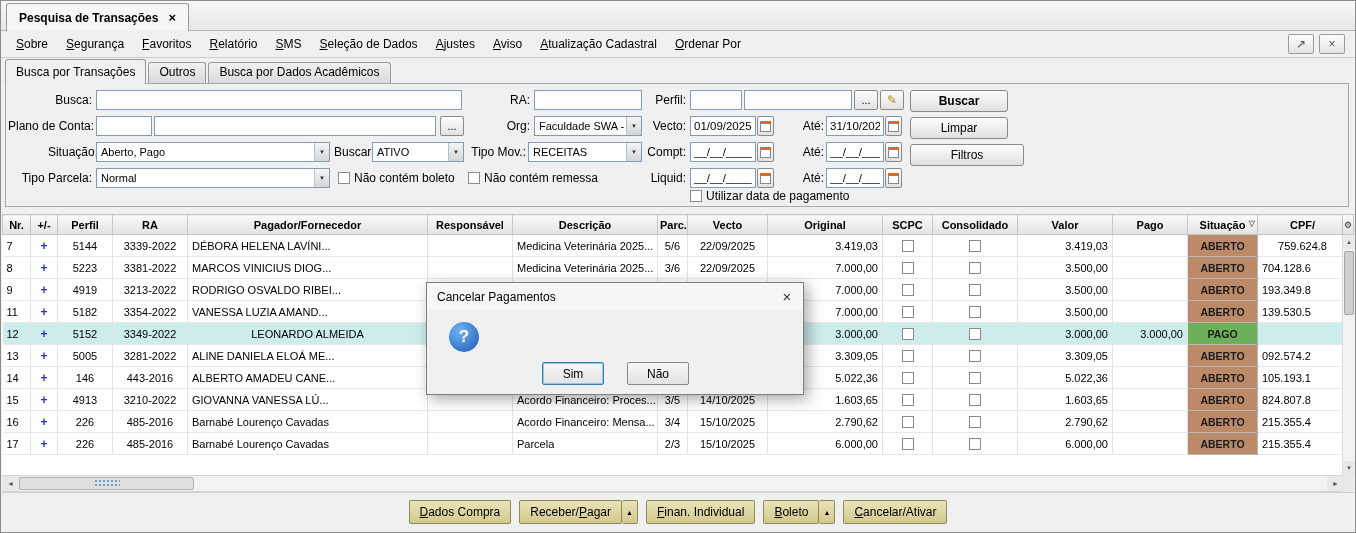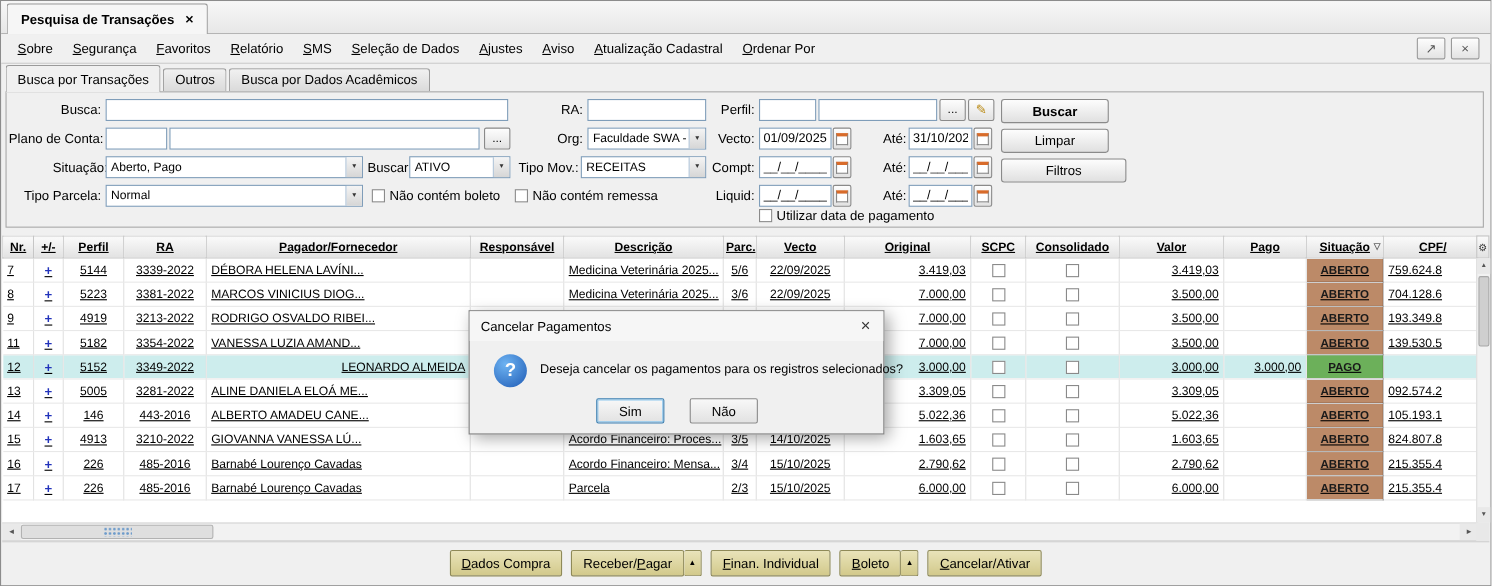--- a/index.html
+++ b/index.html
@@ -37,21 +37,21 @@
   .cal-btn { position:absolute; width:17px; height:20px; background:linear-gradient(#fdfdfd,#e2e2e2); border:1px solid #8a8a8a; border-radius:2px; display:flex; align-items:center; justify-content:center; }
   .cal-glyph { width:11px; height:11px; background:#fff; border:1px solid #888; border-top:3px solid #d86b2a; }
   .btn3d { position:absolute; height:22px; background:linear-gradient(#fdfdfd,#e0e0e0); border:1px solid #8a8a8a; border-radius:3px; font:12px "Liberation Sans",sans-serif; }
   .btn3d.bold { font-weight:700; }
   .chk { width:12px; height:12px; background:#fff; border:1px solid #8a8a8a; display:inline-block; vertical-align:middle; }
   .chk-row { position:absolute; display:flex; align-items:center; gap:4px; font-size:12px; white-space:nowrap; height:20px; }
   .pencil { color:#b8860b; font-size:12px; }
 
   
   .grid { position:absolute; top:213px; left:1px; width:1342px; height:261px; overflow:hidden; background:#fff; }
-  table { border-collapse:collapse; table-layout:fixed; width:1345px;text-decoration:underline; }
+  table { border-collapse:collapse; table-layout:fixed; width:1345px; }
   th { height:20px; background:linear-gradient(#fafafa,#e2e2e2); border:1px solid #c6c6c6; font-weight:700; font-size:11px; padding:0 2px; white-space:nowrap; overflow:hidden; position:relative; }
   td { height:22px; border-right:1px solid #e2e2e2; border-bottom:1px solid #e8e8e8; padding:0 4px; white-space:nowrap; overflow:hidden; font-size:11px; background:#fff; }
   tr.selected td { background:var(--selected-row); }
   td.plus { color:var(--plus-blue); font-weight:700; text-align:center; font-size:12px; }
   td.chk-cell { text-align:center; }
   td.situ { text-align:center; font-weight:700; font-size:10.5px; color:#1a1a1a; border:1px solid rgba(0,0,0,0.28); }
   td.situ.aberto { background:var(--status-aberto); }
   td.situ.pago { background:var(--status-pago); }
   tr.selected td.situ.pago { background:var(--status-pago); }
   .th-filter { position:absolute; right:2px; top:4px; font-size:8px; color:#666; }
@@ -264,21 +264,21 @@
             <td style="text-align: left;"></td>
             <td style="text-align: left;">Medicina Veterinária 2025...</td>
             <td style="text-align: center;">5/6</td>
             <td style="text-align: center;">22/09/2025</td>
             <td style="text-align: right;">3.419,03</td>
             <td class="chk-cell"><span class="chk"></span></td>
             <td class="chk-cell"><span class="chk"></span></td>
             <td style="text-align: right;">3.419,03</td>
             <td style="text-align: right;"></td>
             <td class="situ aberto">ABERTO</td>
-            <td style="text-align: left;">759.624.8</td>
+            <td style="text-align: center;">759.624.8</td>
           </tr>
           <tr>
             <td style="text-align: left;">8</td>
             <td class="plus">+</td>
             <td style="text-align: center;">5223</td>
             <td style="text-align: center;">3381-2022</td>
             <td style="text-align: left;">MARCOS VINICIUS DIOG...</td>
             <td style="text-align: left;"></td>
             <td style="text-align: left;">Medicina Veterinária 2025...</td>
             <td style="text-align: center;">3/6</td>
@@ -325,21 +325,21 @@
             <td style="text-align: right;">3.500,00</td>
             <td style="text-align: right;"></td>
             <td class="situ aberto">ABERTO</td>
             <td style="text-align: left;">139.530.5</td>
           </tr>
           <tr class="selected">
             <td style="text-align: left;">12</td>
             <td class="plus">+</td>
             <td style="text-align: center;">5152</td>
             <td style="text-align: center;">3349-2022</td>
-            <td style="text-align: right;">LEONARDO ALMEIDA</td>
+            <td style="text-align: center;">LEONARDO ALMEIDA</td>
             <td style="text-align: left;"></td>
             <td style="text-align: left;"></td>
             <td style="text-align: center;"></td>
             <td style="text-align: center;"></td>
             <td style="text-align: right;">3.000,00</td>
             <td class="chk-cell"><span class="chk"></span></td>
             <td class="chk-cell"><span class="chk"></span></td>
             <td style="text-align: right;">3.000,00</td>
             <td style="text-align: right;">3.000,00</td>
             <td class="situ pago">PAGO</td>
@@ -478,19 +478,18 @@
       </div>
   </div>
 
   <div class="dialog">
     <div class="dialog-title">
       <span class="dialog-title-text">Cancelar Pagamentos</span>
       <span class="dialog-close">×</span>
     </div>
     <div class="dialog-body">
       <div class="q-icon">?</div>
-      <div class="dialog-msg">Deseja cancelar os pagamentos para os registros selecionados?</div>
       <button class="dlg-btn default" style="left:115px">Sim</button>
       <button class="dlg-btn" style="left:200px">Não</button>
     </div>
   </div>
 
 </div>
 
 </body></html>

